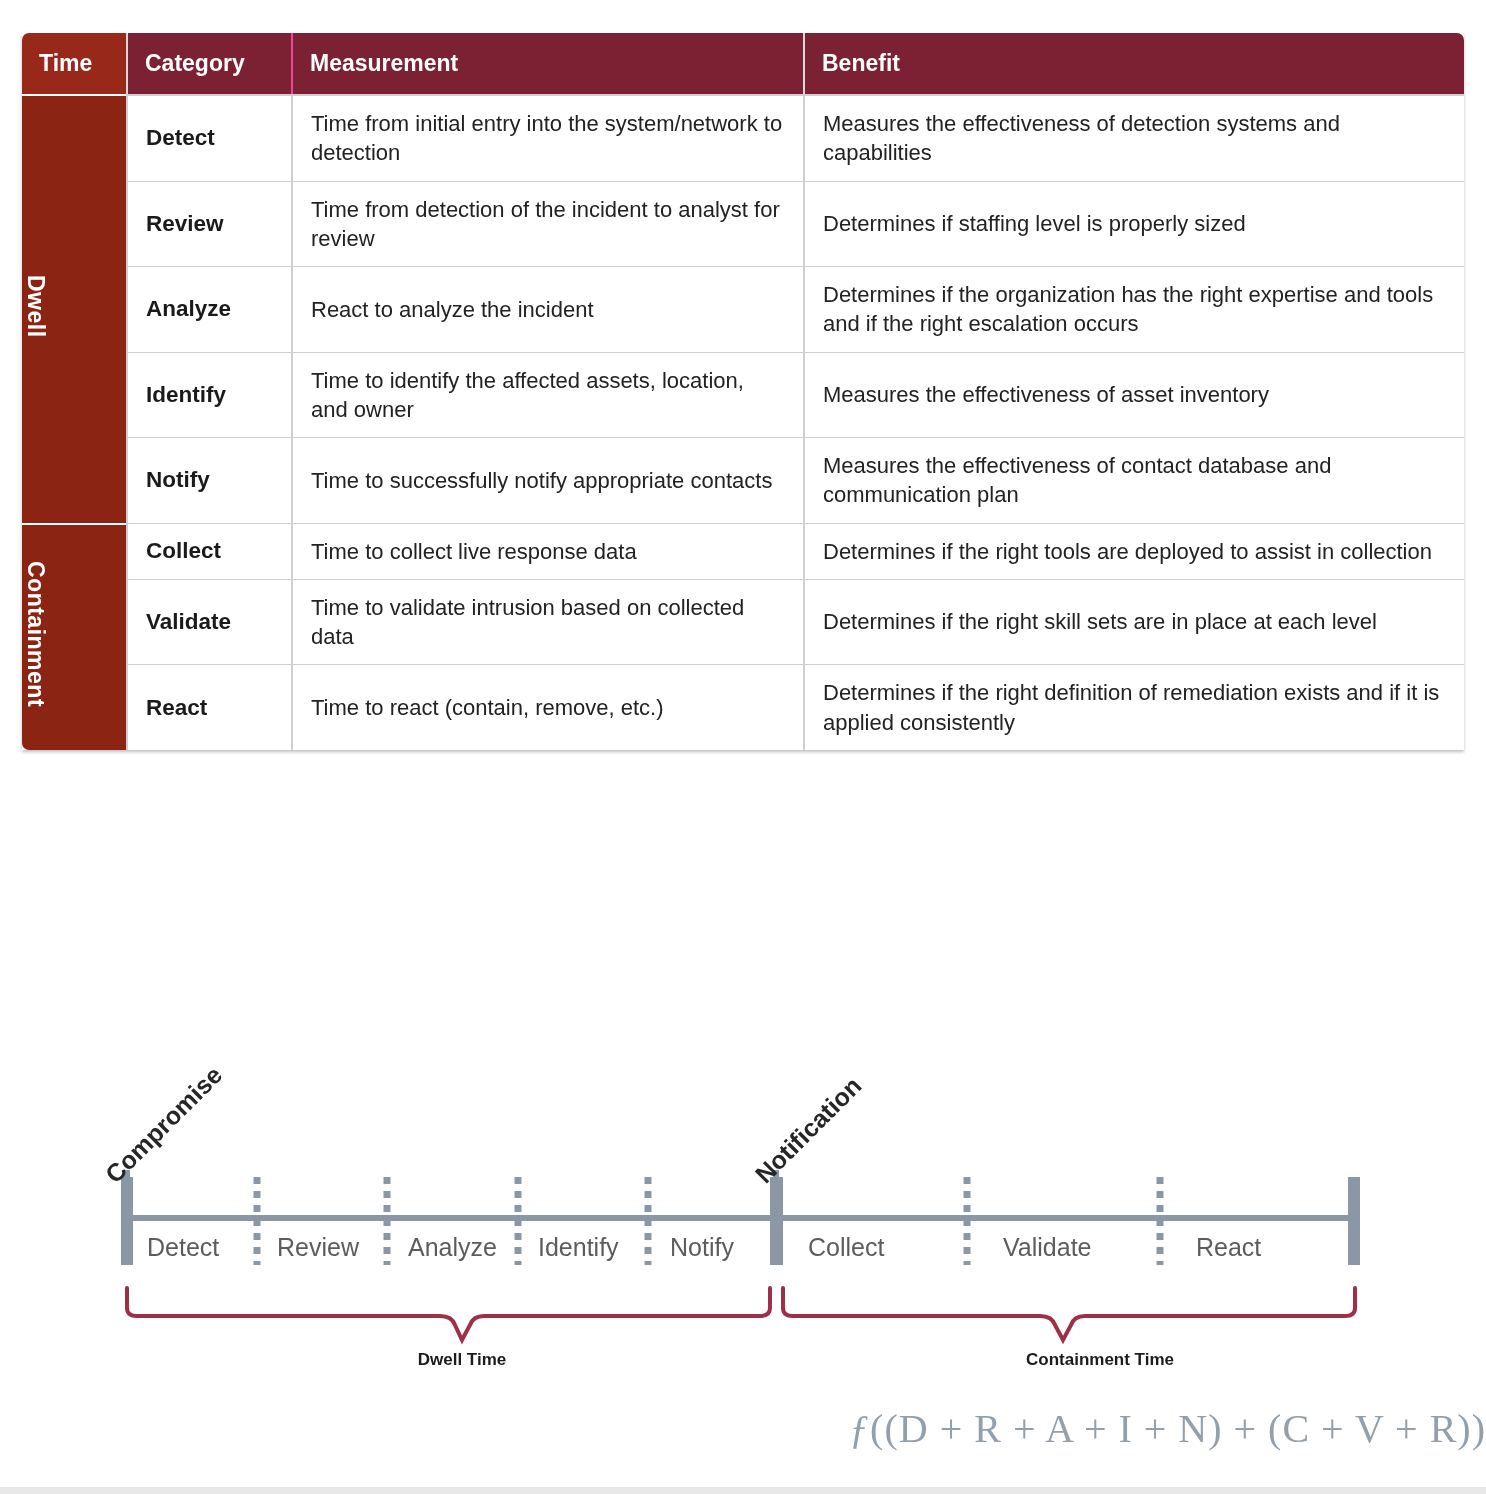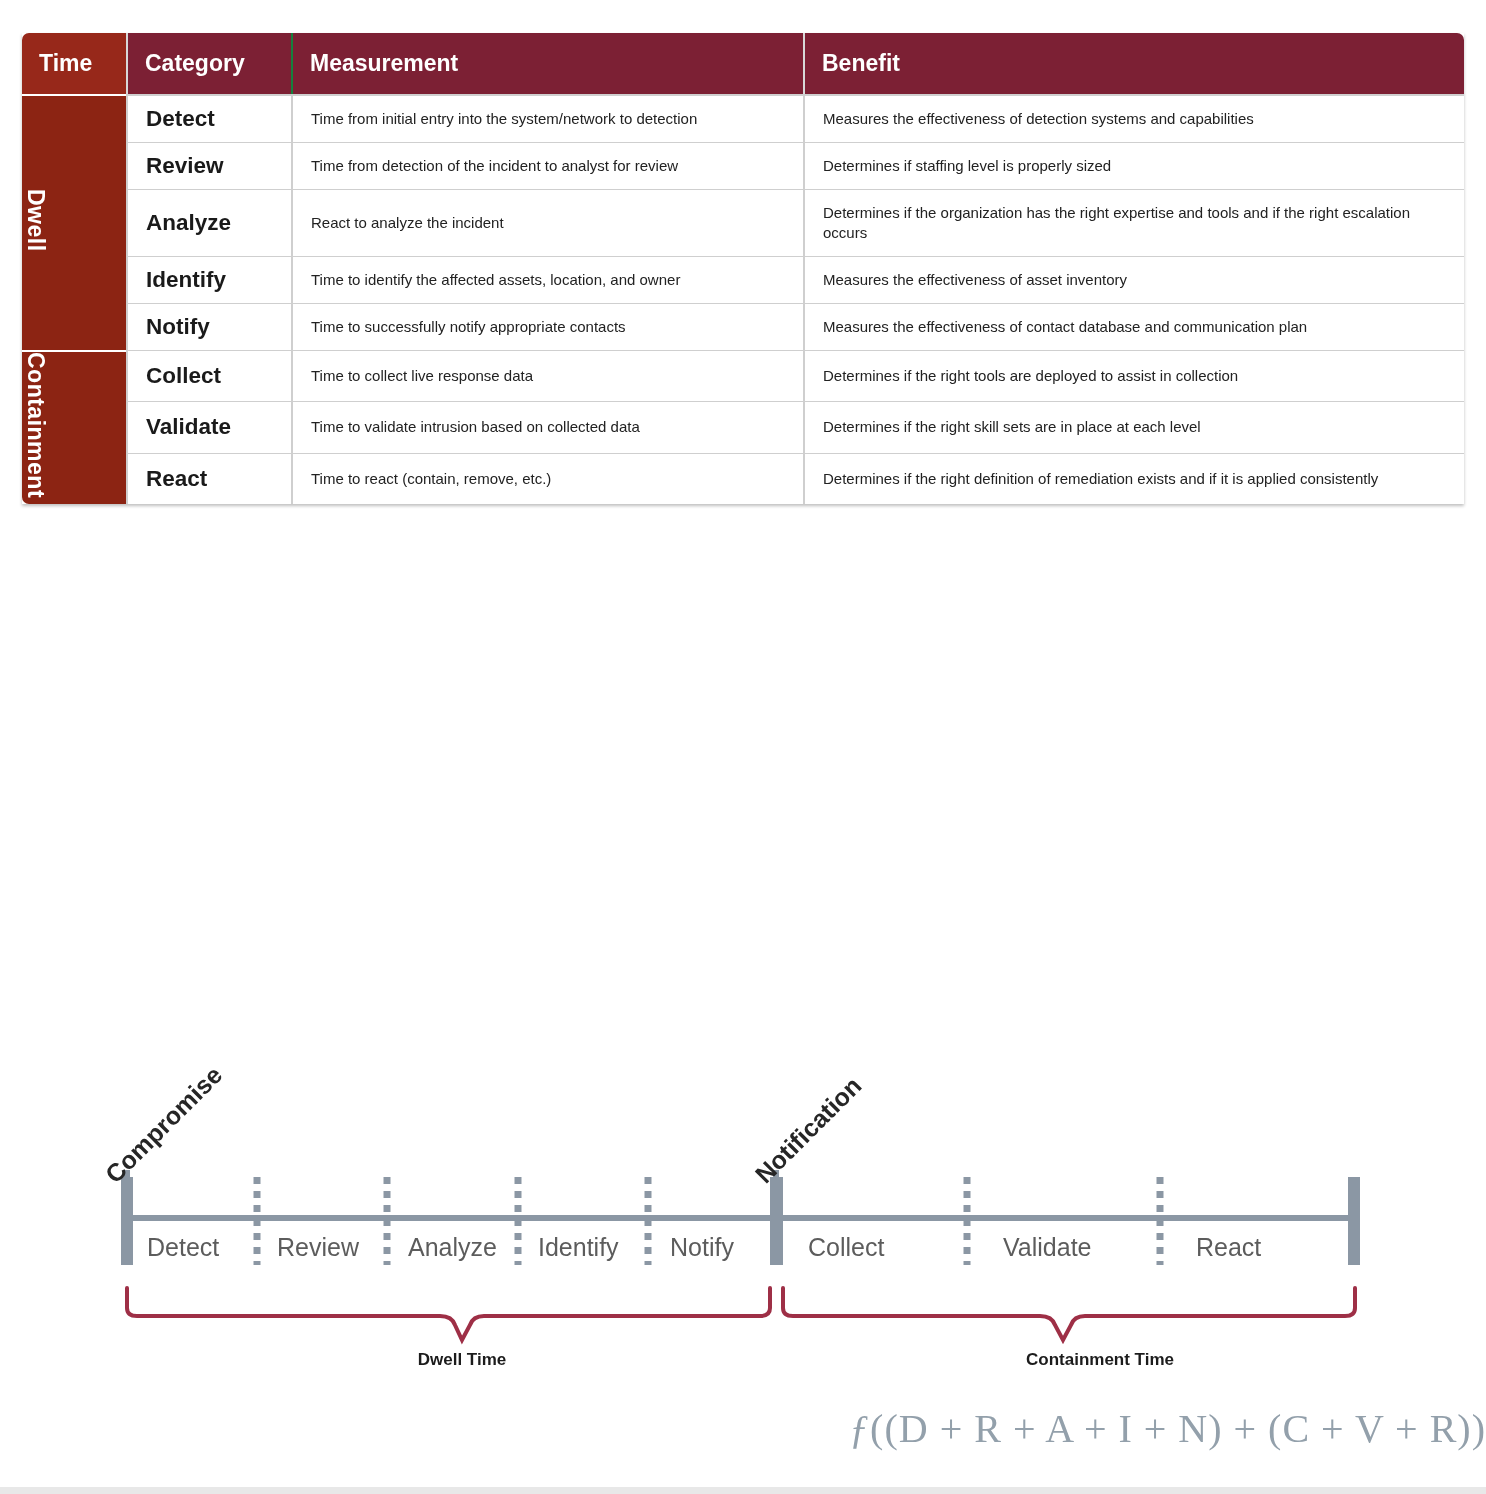--- a/index.html
+++ b/index.html
@@ -50,21 +50,21 @@
     background: #7c2034;
     color: #ffffff;
     font-size: 23px;
     font-weight: bold;
     padding: 17px 0 17px 17px;
     height: 46px;
     box-sizing: border-box;
   }
   th.h-ben { border-top-right-radius: 7px; }
   th.h-cat { border-left: 2px solid #d8d8d8; }
-  th.h-meas { border-left: 2px solid #15803d; }
+  th.h-meas { border-left: 2px solid #ec4899; }
   th.h-ben { border-left: 2px solid #d8d8d8; }
 
   
   td.grp {
     background: #8c2413;
     color: #ffffff;
     font-size: 23px;
     font-weight: bold;
     text-align: center;
     vertical-align: middle;
@@ -83,21 +83,21 @@
   td.cat {
     font-size: 22.5px;
     font-weight: bold;
     color: #1a1a1a;
     padding: 10px 0 10px 18px;
     background: #ffffff;
     border-left: 2px solid #cfcfcf;
     border-top: 1.5px solid #cfcfcf;
   }
   td.meas, td.ben {
-    font-size: 15px;
+    font-size: 22px;
     color: #222222;
     line-height: 1.33;
     padding: 13px 18px 13px 18px;
     background: #ffffff;
     border-left: 2px solid #cfcfcf;
     border-top: 1.5px solid #cfcfcf;
   }
   tr.first-body td.cat,
   tr.first-body td.meas,
   tr.first-body td.ben { border-top: 2px solid #cfcfcf; }

